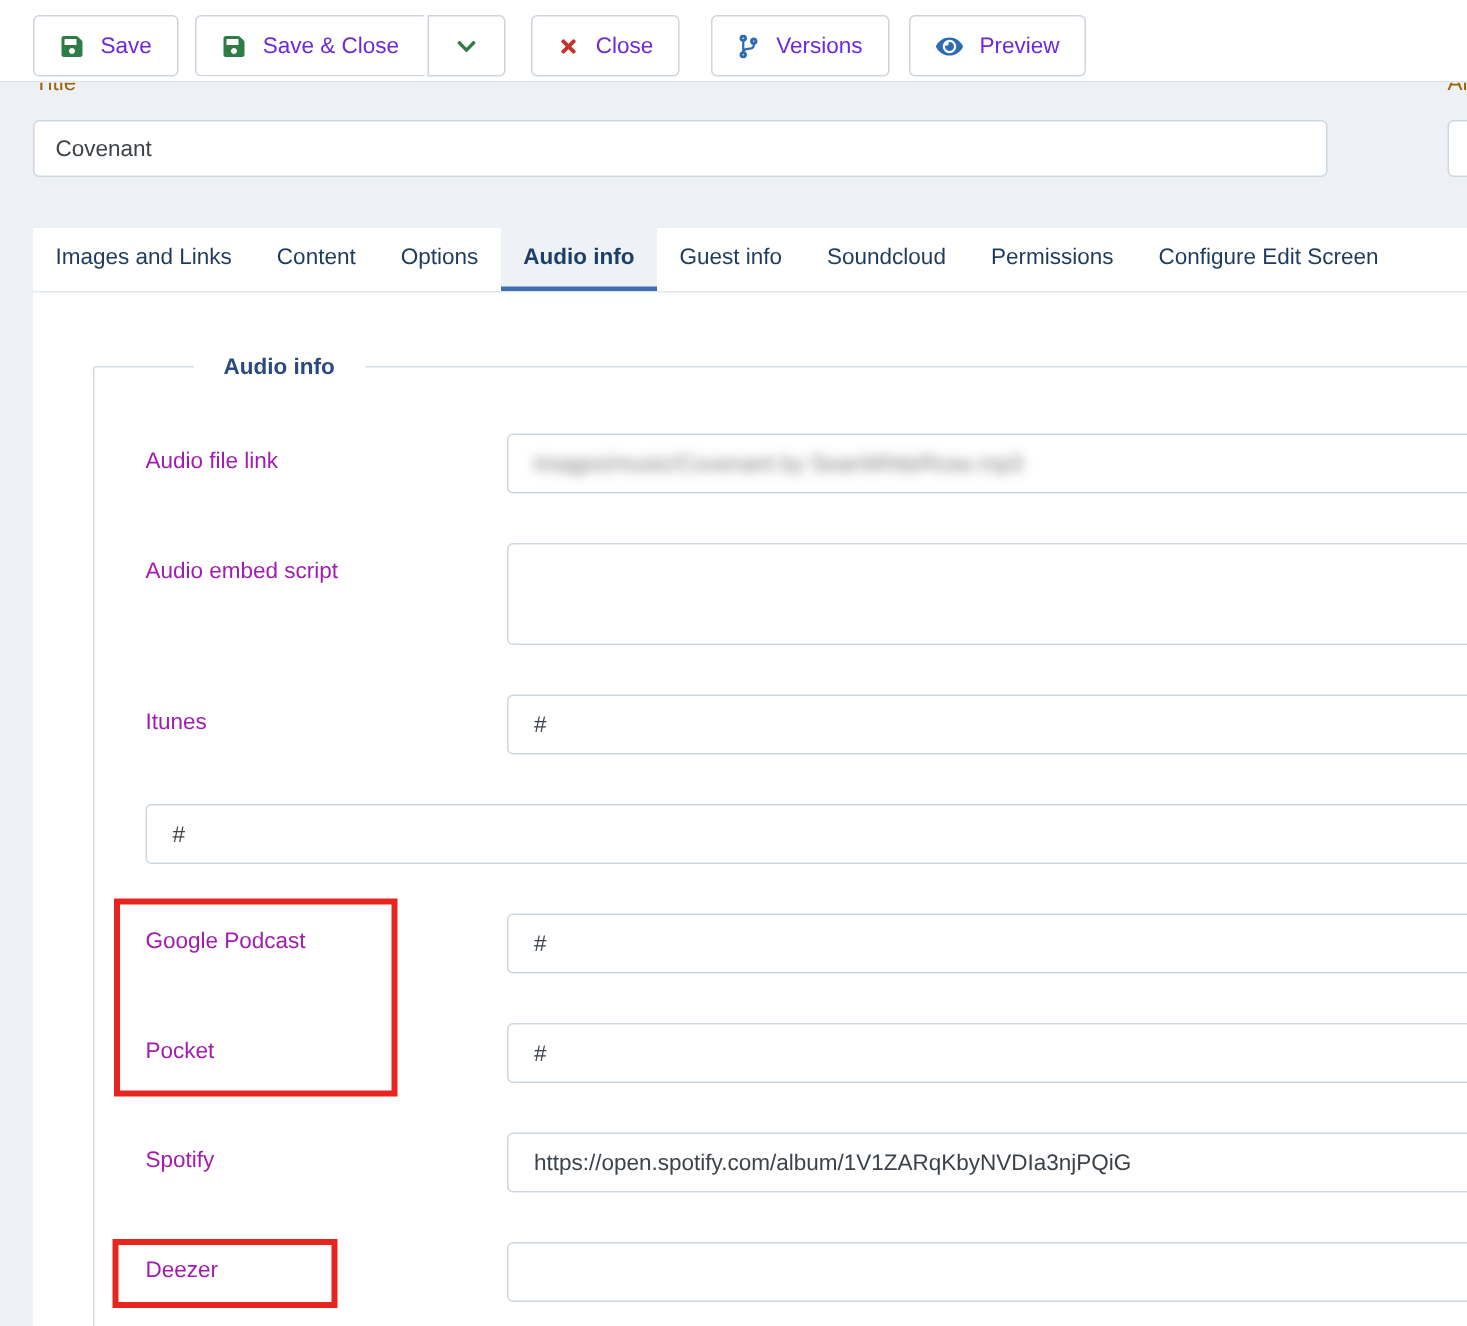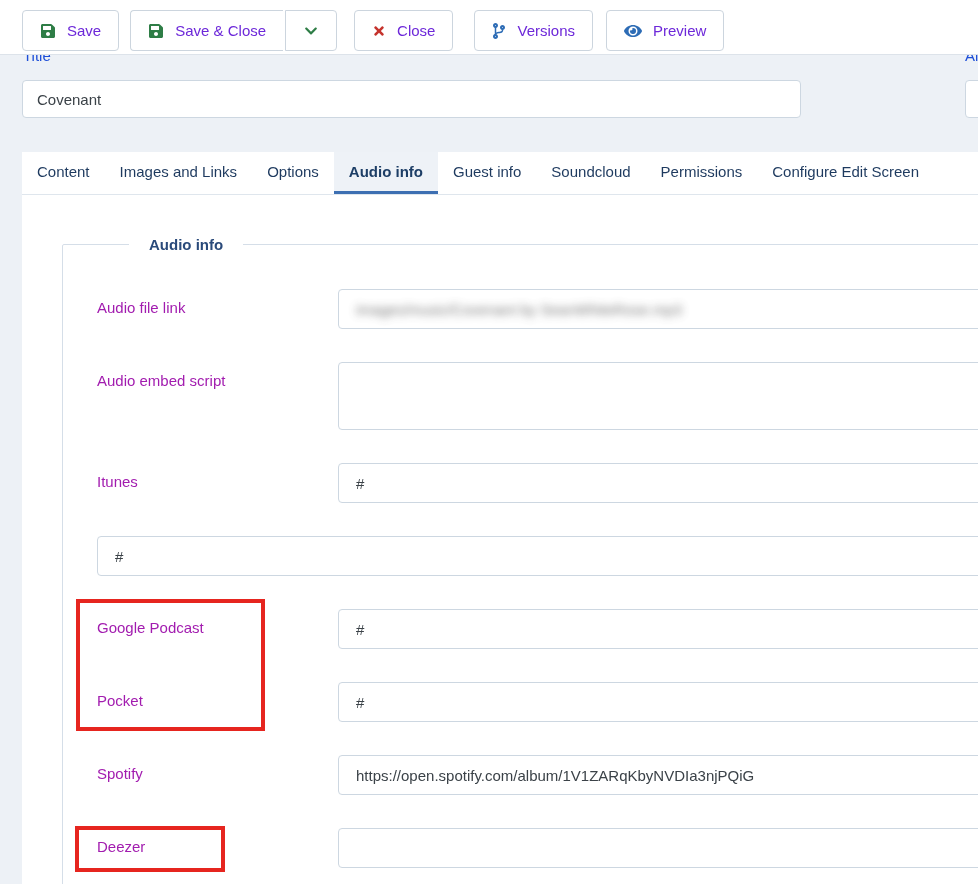--- a/index.html
+++ b/index.html
@@ -26,29 +26,29 @@
     color:#6d28d9; font-size:15px; cursor:pointer; white-space:nowrap;
   }
   .split { display:inline-flex; height:41px;border-radius:10px; }
   .split .btn.main { border-radius:4px 0 0 4px; border-right:none; }
   .split .btn.caret { border-radius:0 4px 4px 0; border-left:1px solid #ccd5de; padding:0 18px; }
   .btn + .btn, .split + .btn, .btn + .split { margin-left:2px; }
   .ic { width:16px; height:16px; flex:0 0 auto; }
 
   
   .clip-label {
-    position:absolute; top:47px; color:#1d4ed8; font-size:15px; z-index:1;
+    position:absolute; top:47px; color:#a16207; font-size:15px; z-index:1;
   }
   .lbl-title { left:23px; }
   .lbl-alias { left:965px; }
   .inputbox {
     background:#fff; border:1px solid #cdd7e1; border-radius:4px;
     display:flex; align-items:center; padding:0 14px; color:#3b4248;
   }
-  .title-input { position:absolute; left:22px; top:80px; width:779px; height:38px; }
+  .title-input { position:absolute; left:22px; top:80px; width:863px; height:38px; }
   .alias-input { position:absolute; left:965px; top:80px; width:70px; height:38px; }
 
   
   .card {
     position:absolute; left:22px; top:152px; width:956px; height:732px;
     background:#fff; overflow:hidden;
   }
   .tabbar {
     display:flex; align-items:stretch; height:43px;
     border-bottom:1px solid #dfe6ed;
@@ -142,24 +142,24 @@
   <span>Covenant</span>
 </div>
 
 <span class="clip-label lbl-alias">Alias</span>
 <div class="inputbox alias-input"></div>
 
 <div class="card">
 
   <div class="tabbar">
     <div class="tab">
+        <span>Images and Links</span>
+      </div>
+    <div class="tab">
         <span>Content</span>
-      </div>
-    <div class="tab">
-        <span>Images and Links</span>
       </div>
     <div class="tab">
         <span>Options</span>
       </div>
     <div class="tab active">
         <span>Audio info</span>
       </div>
     <div class="tab">
         <span>Guest info</span>
       </div>

